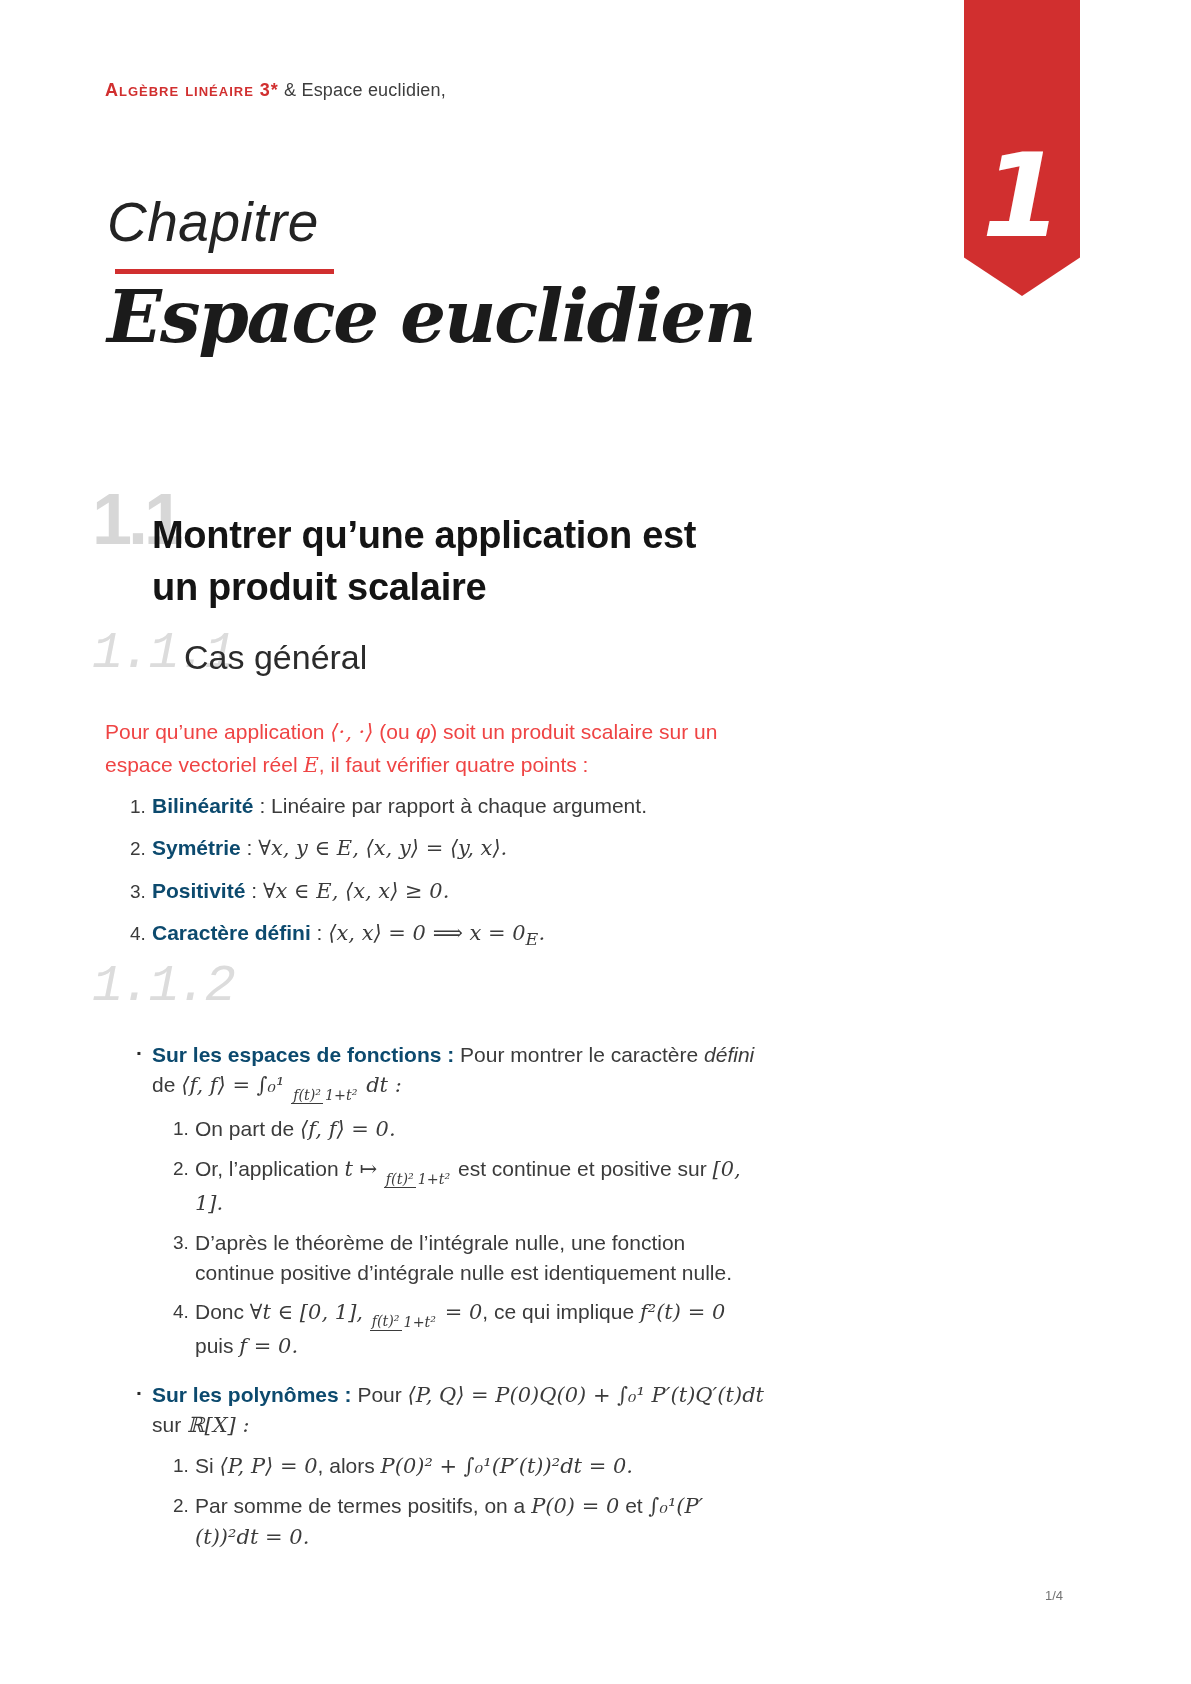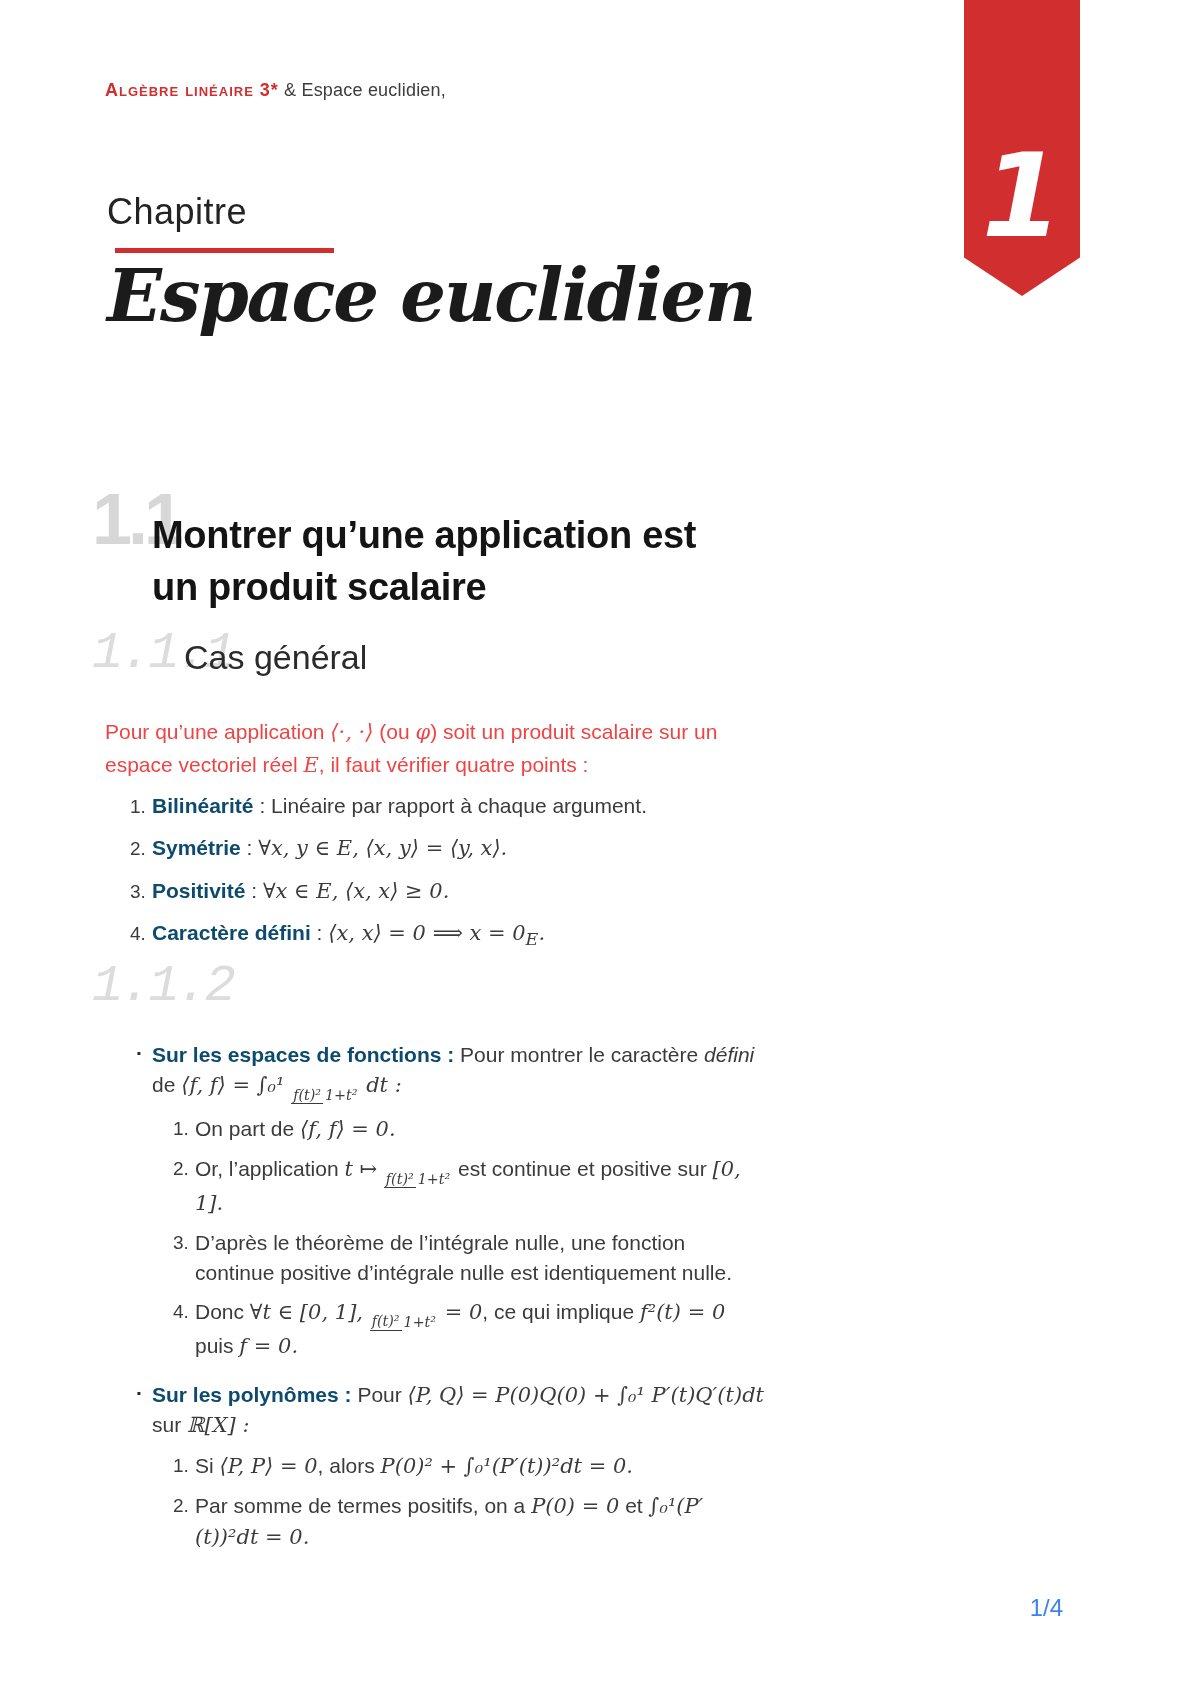--- a/index.html
+++ b/index.html
@@ -16,21 +16,21 @@
   .ribbon-num{
     color:#fff;font-family:"DejaVu Sans",sans-serif;font-size:116px;font-weight:bold;
     font-style:italic;line-height:1;padding-bottom:42px;
   }
   
   .header{position:absolute;left:105px;top:80px;font-size:18px;letter-spacing:.2px;}
   .course{color:#d12f2f;font-variant:small-caps;letter-spacing:1px;font-weight:600;}
   .topic{color:#3d3d3d;}
   
   .chapter{position:absolute;left:107px;top:192px;}
-  .kicker{font-size:36px;font-weight:400;color:#232323;letter-spacing:.5px;line-height:1.1;}
+  .kicker{font-size:55px;font-weight:400;color:#232323;letter-spacing:.5px;line-height:1.1;font-style:italic;}
   .red-rule{width:219px;height:5px;background:#d12f2f;margin:16px 0 0 8px;}
   .big-title{
     font-family:"DejaVu Serif",serif;font-style:italic;font-weight:bold;
     font-size:72px;color:#1b1b1b;letter-spacing:-2px;white-space:nowrap;
   }
   
   .sec{position:absolute;left:92px;top:487px;width:600px;}
   .sec-num{
     position:absolute;left:0;top:-4px;font-size:72px;font-weight:bold;
     color:#d7d7d7;letter-spacing:-4px;line-height:1;
@@ -66,21 +66,21 @@
   .snum{flex:0 0 43px;box-sizing:border-box;padding-left:21px;color:#3b3b3b;font-size:19px;padding-top:2px;}
   .sbody{flex:1;}
   
   .frac{
     display:inline-flex;flex-direction:row;align-items:center;vertical-align:-0.55em;
     font-size:0.68em;line-height:1.15;font-family:"DejaVu Serif",serif;font-style:italic;
   }
   .fnum{border-bottom:1.3px solid #3b3b3b;padding:0 2px;}
   .fden{padding:0 2px;}
   
-  .footer{position:absolute;right:128px;bottom:62px;font-size:24px;color:#3b82f6;}
+  .footer{position:absolute;right:128px;bottom:81px;font-size:13px;color:#737373;}
 </style>
 </head>
 <body>
 
 <div class="ribbon">
   <div class="ribbon-num">1</div>
 </div>
 
 <div class="header">
   <span class="course">Algèbre linéaire 3*</span><span> &amp; </span><span class="topic">Espace euclidien,</span>

